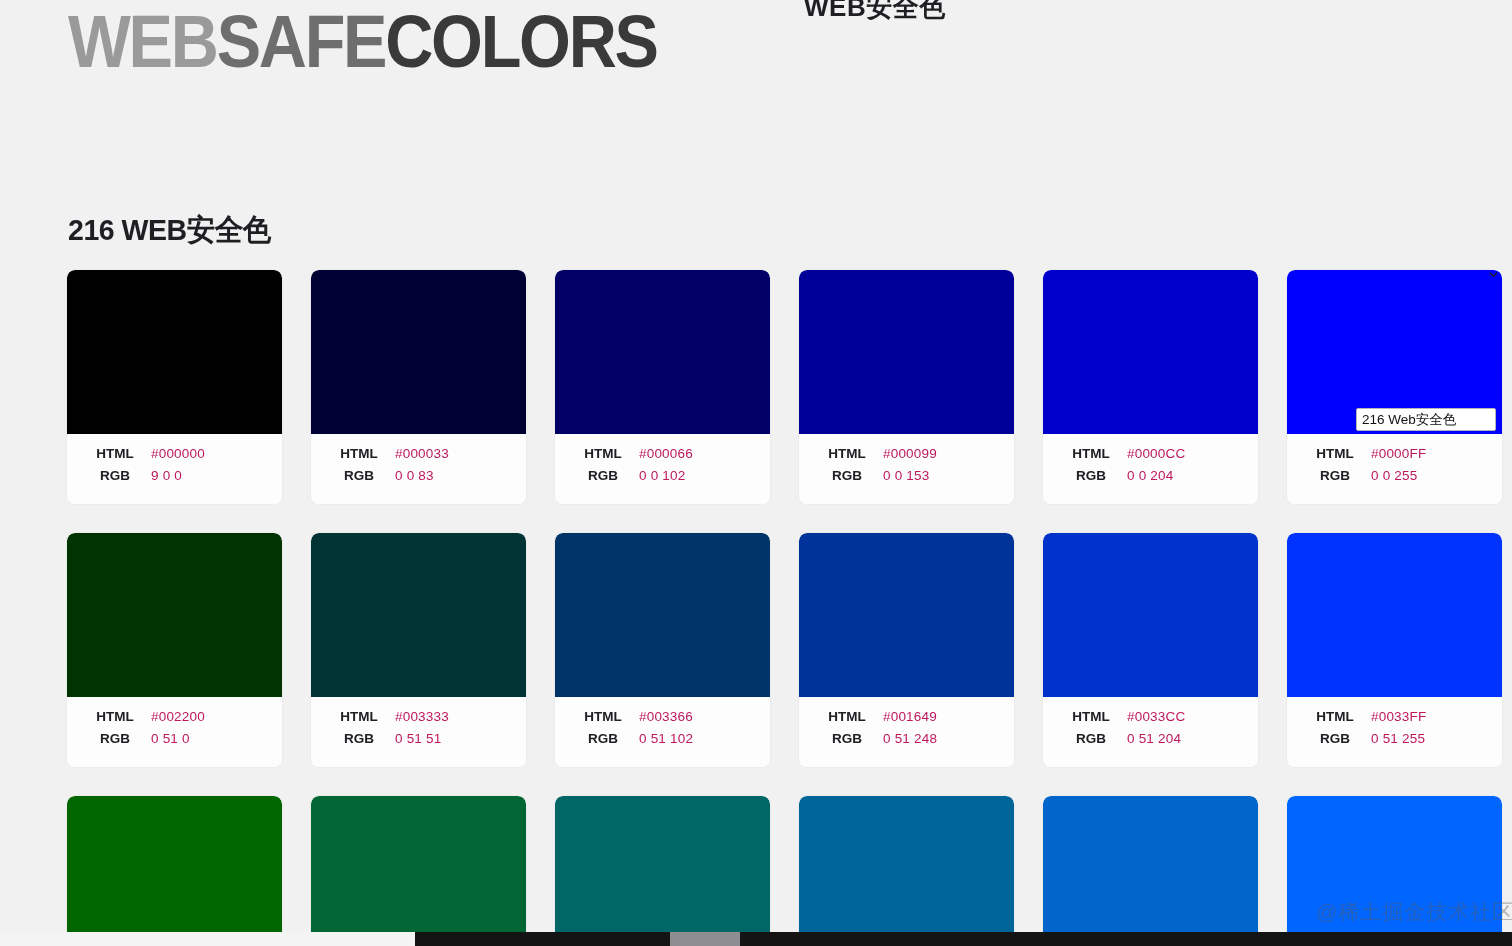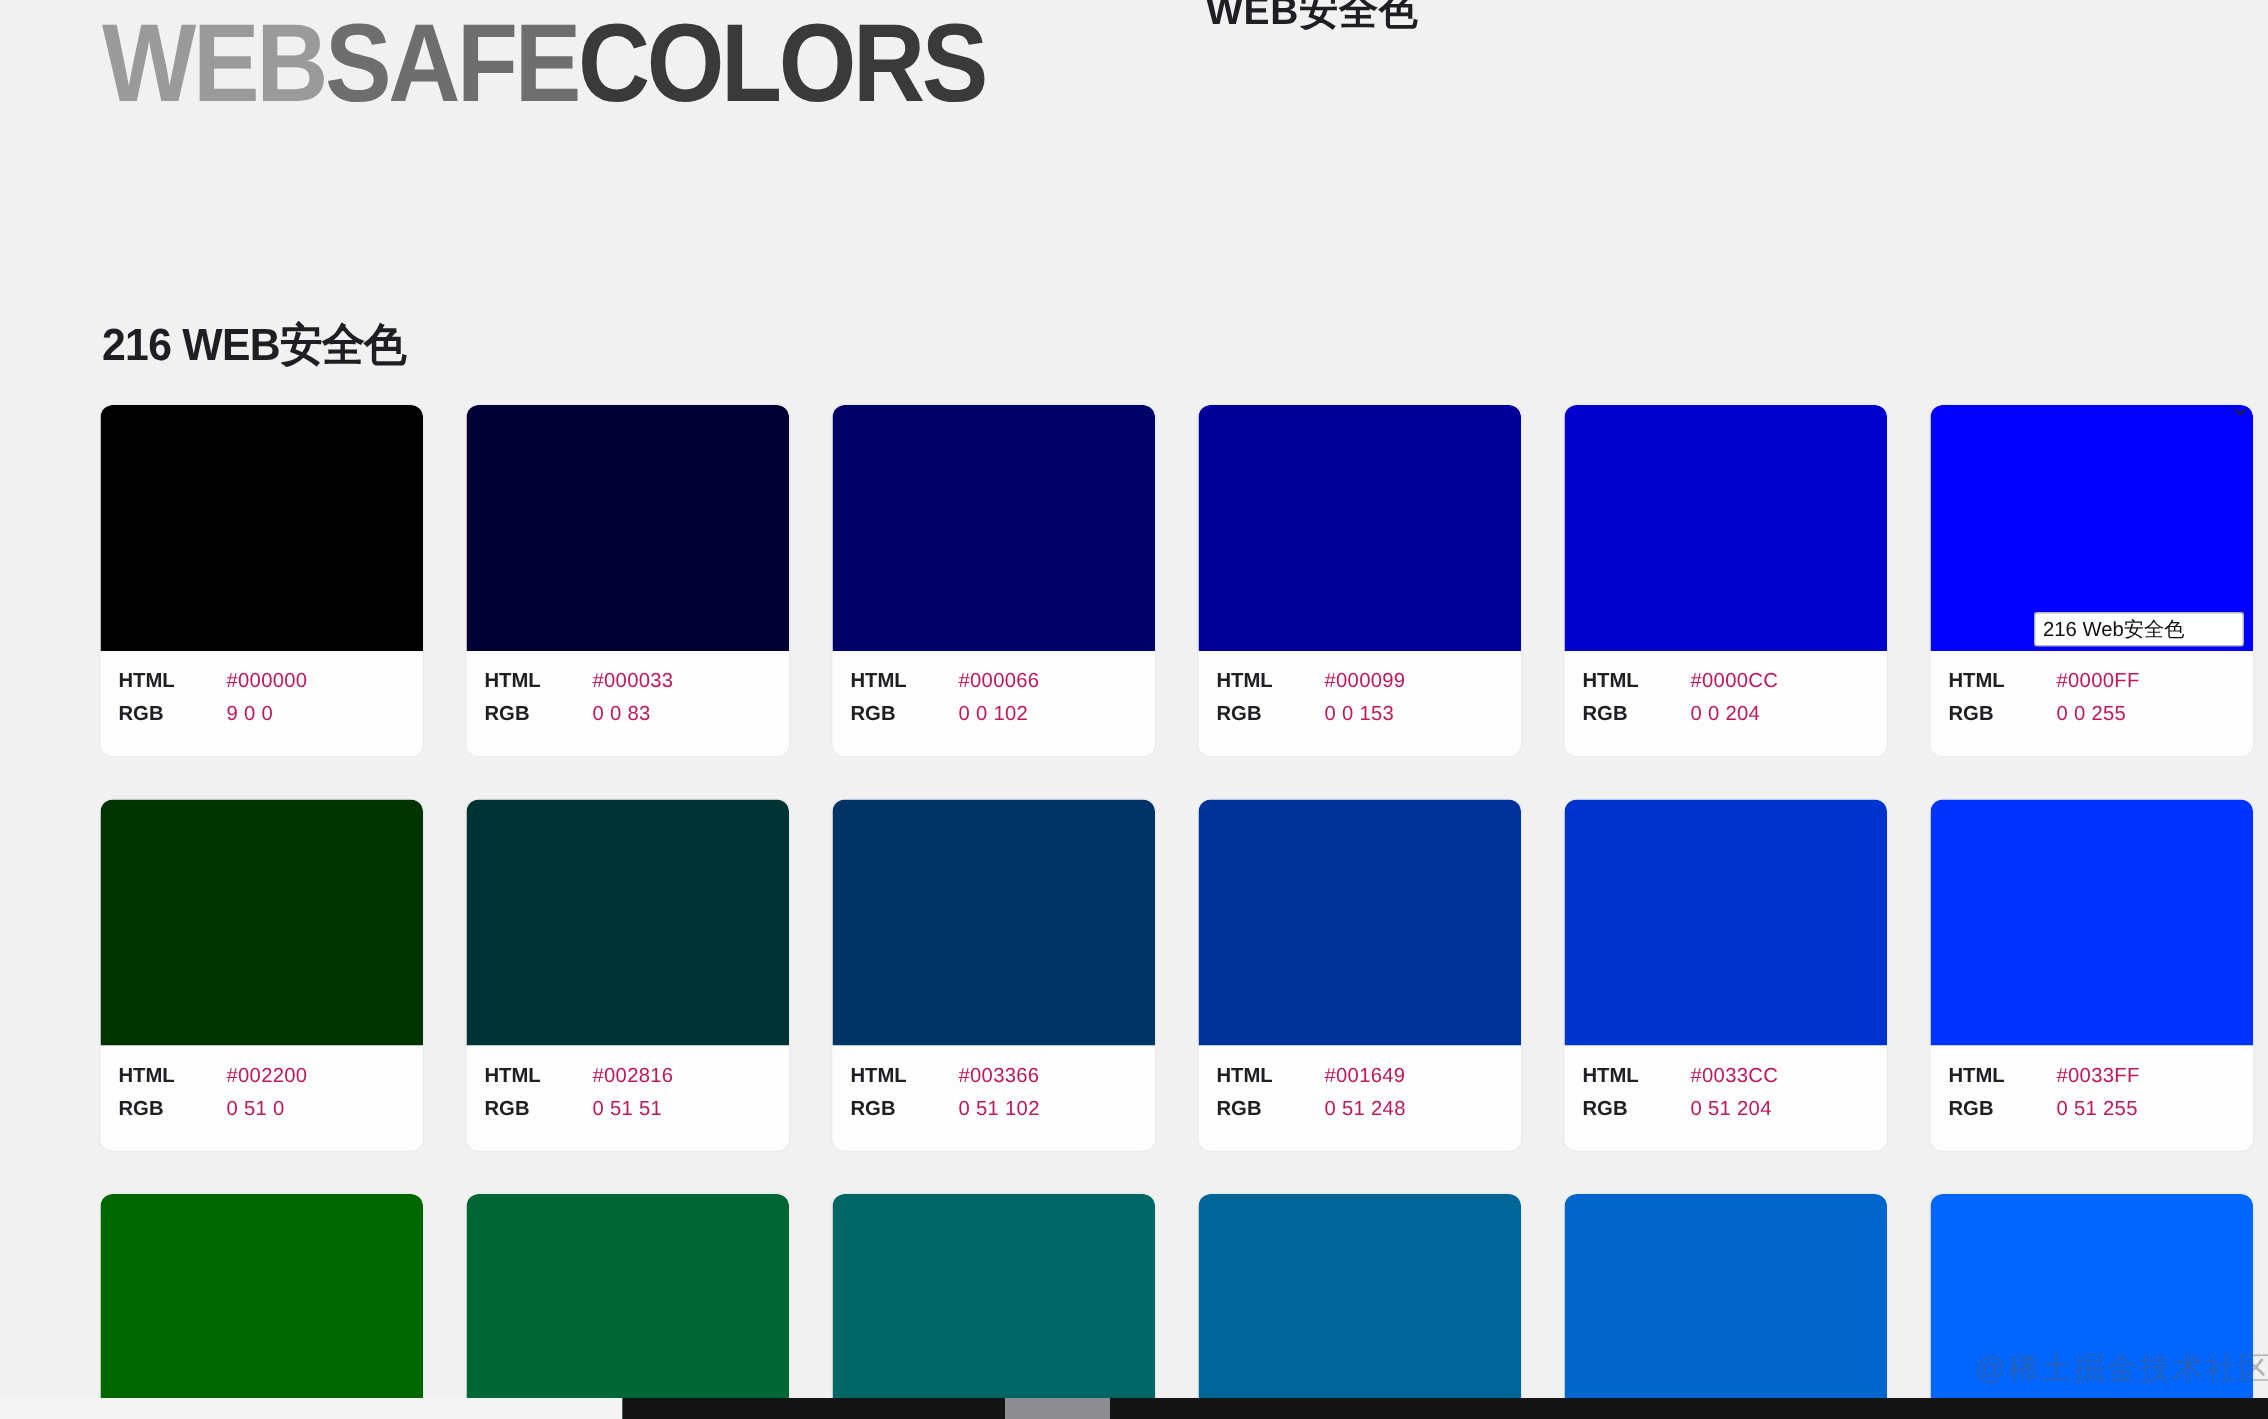--- a/index.html
+++ b/index.html
@@ -135,20 +135,21 @@
 
   .info {
     padding: 12px 0 14px 12px;
     background: #fdfdfd;
   }
 
   .info-row {
     display: flex;
     align-items: baseline;
     height: 22px;
+    text-align: center;
   }
   .info-key {
     width: 72px;
     font-size: 13.5px;
     font-weight: bold;
     color: #202024;
     flex: 0 0 72px;
   }
   .info-val {
     font-size: 13.5px;
@@ -312,21 +313,21 @@
             <span class="info-key">RGB</span>
             <span class="info-val">0 51 0</span>
           </div>
         </div>
       </div>
       <div class="card">
         <div class="swatch" style="background: rgb(0, 51, 51);"></div>
         <div class="info">
           <div class="info-row">
             <span class="info-key">HTML</span>
-            <span class="info-val">#002816</span>
+            <span class="info-val">#003333</span>
           </div>
           <div class="info-row">
             <span class="info-key">RGB</span>
             <span class="info-val">0 51 51</span>
           </div>
         </div>
       </div>
       <div class="card">
         <div class="swatch" style="background: rgb(0, 51, 102);"></div>
         <div class="info">

